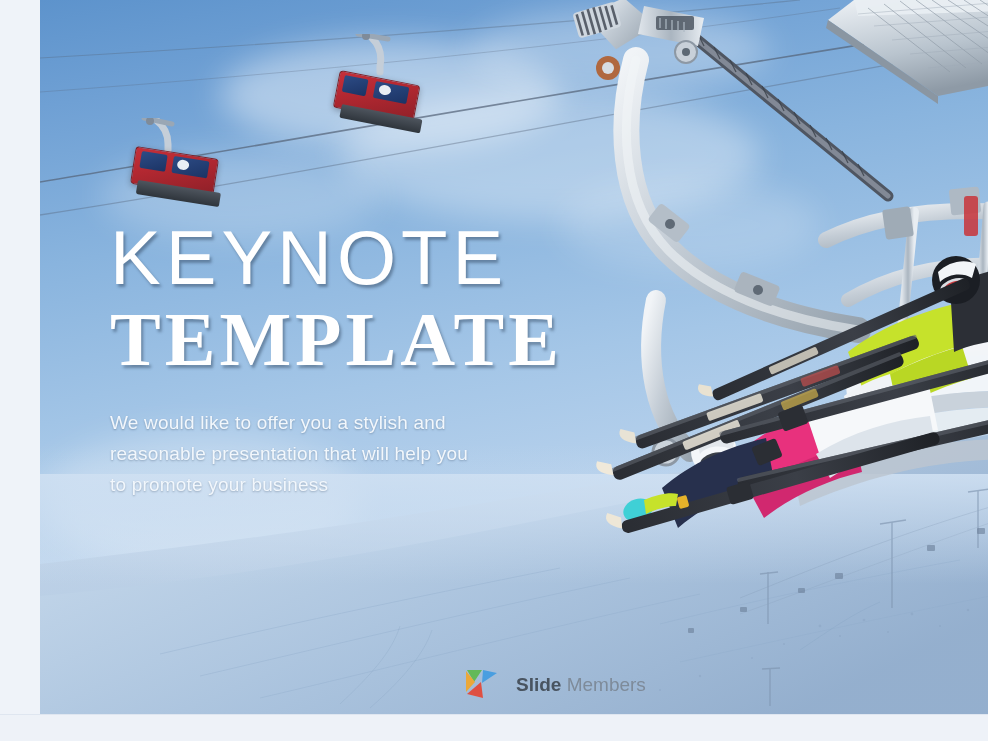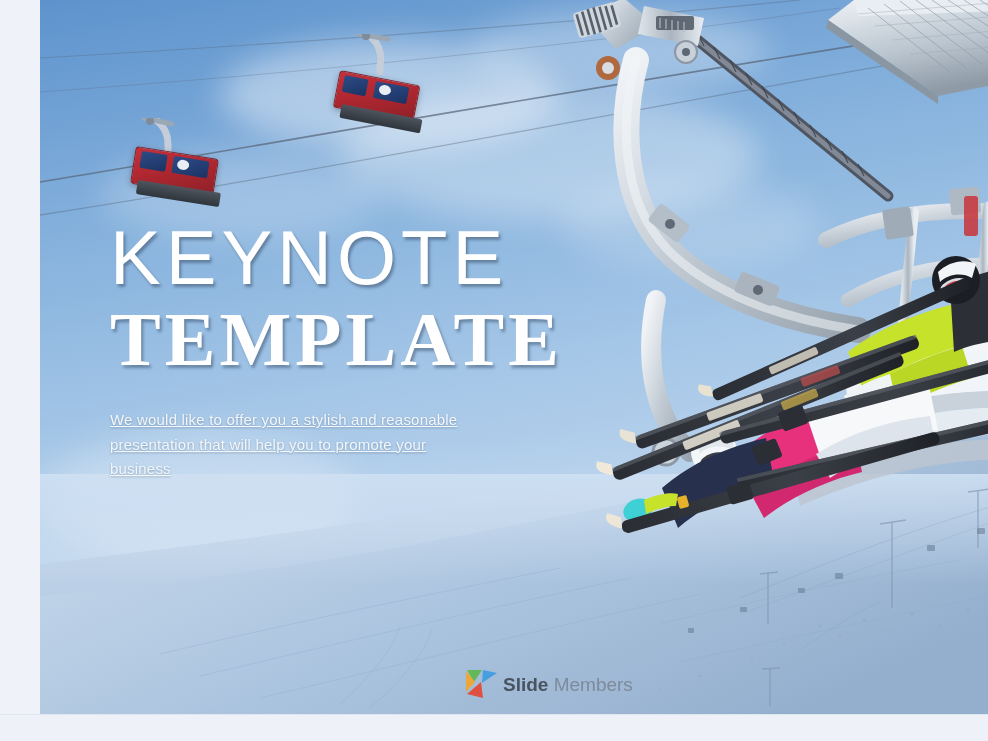--- a/index.html
+++ b/index.html
@@ -74,32 +74,31 @@
   #title-line2{
     font-size:76px; font-weight:bold; letter-spacing:4px; line-height:1.02;
     color:#ffffff;
     text-shadow:2px 3px 3px rgba(40,60,85,.45);
     margin-top:6px;
     white-space:nowrap;
     font-family:Liberation Serif, serif;
   }
   #subtitle{
     margin-top:30px;
-    font-size:15px; font-weight:400; line-height:1.62;
+    font-size:19px; font-weight:400; line-height:1.62;
     color:#f2f7fc;
     letter-spacing:.2px;
     text-shadow:0 1px 2px rgba(40,60,85,.35);
     max-width:360px;
-    text-decoration:underline;
   }
 
   
   #logo{
     position:absolute; left:424px; top:668px;
-    display:flex; align-items:center; gap:5px;
+    display:flex; align-items:center; gap:18px;
     opacity:.88;
   }
   #logo-mark{ width:34px; height:32px; flex:0 0 auto; }
   #logo-text{ font-size:19px; line-height:1; white-space:nowrap; }
   .lt-bold{ font-weight:bold; color:#3d4650; }
   .lt-light{ font-weight:400; color:#7a8592; }
 
   
   #bottombar{
     position:absolute; left:0; top:714px; width:988px; height:27px;

